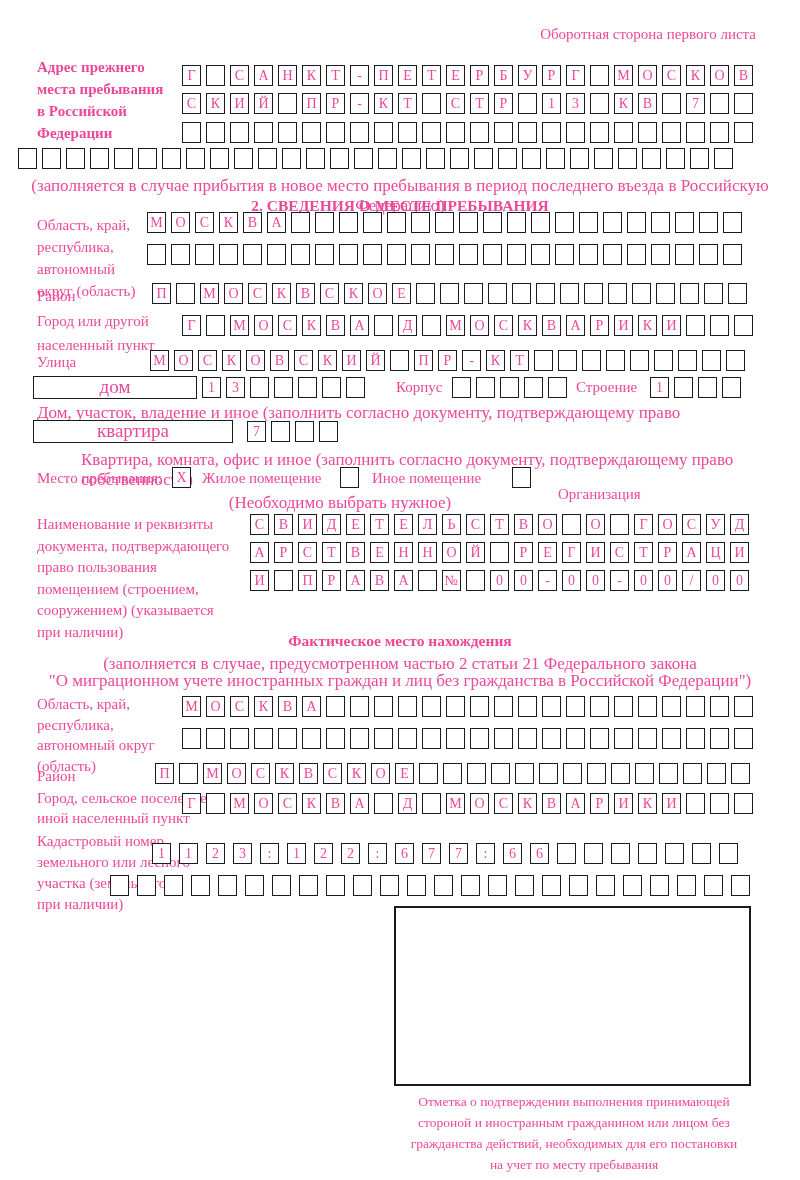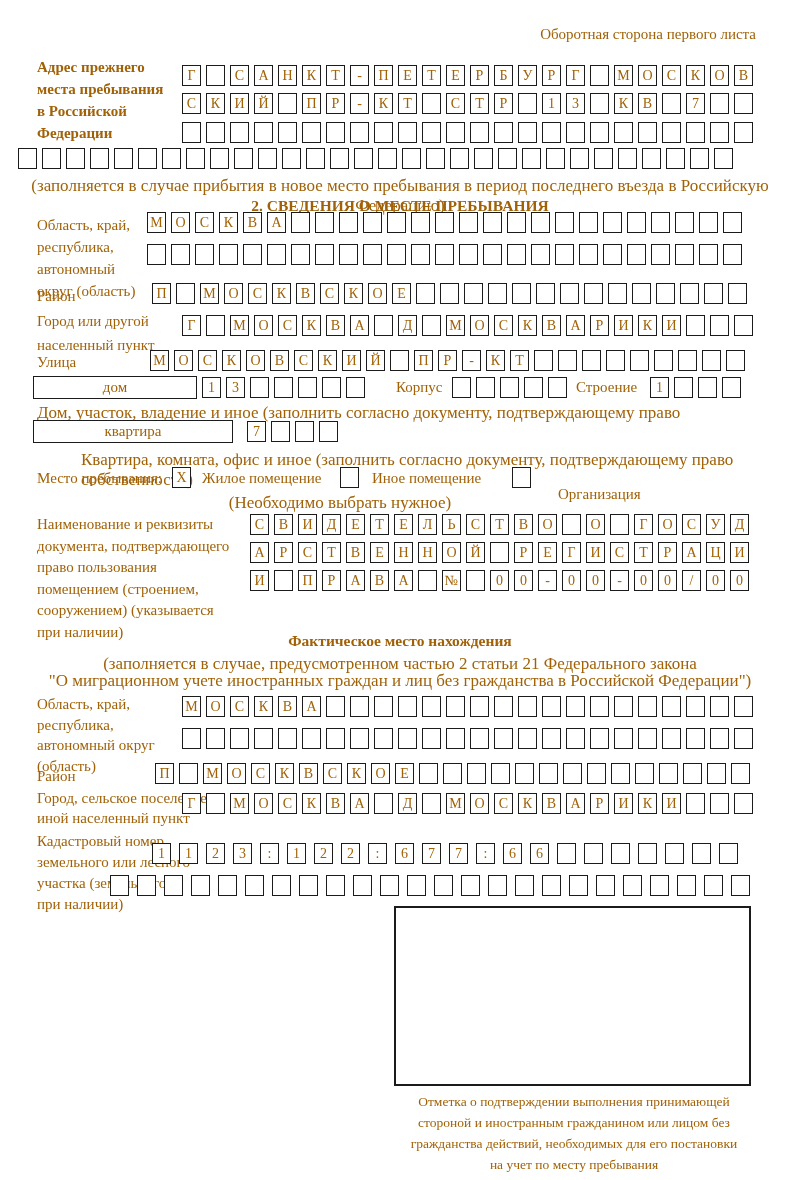--- a/index.html
+++ b/index.html
@@ -1,34 +1,34 @@
 <!DOCTYPE html>
 <html><head>
 <meta charset="utf-8">
 <style>
   * { margin:0; padding:0; box-sizing:border-box; }
   html,body { background:#ffffff; }
   .page {
     position:relative; width:800px; height:1180px; background:#fff;
-    font-family:"Liberation Serif", serif; color:#a16207; overflow:hidden;
+    font-family:"Liberation Serif", serif; color:#ec4899; overflow:hidden;
   }
   .hdr-note { position:absolute; font-size:15px; }
   .label { position:absolute; font-size:15px; line-height:21px; white-space:pre-line; }
   .label.lh22 { line-height:22px; }
   .note { position:absolute; left:0; width:800px; text-align:center; font-size:17px; }
   .title { position:absolute; left:0; width:800px; text-align:center; font-size:15.5px; font-weight:bold; }
   .boxrow { position:absolute; display:flex; gap:5px; }
   .boxrow.wide { gap:8px; }
   .cell {
     flex:none; width:19px; height:21px; border:1.5px solid #1b1b1b;
     font-size:14px; line-height:19px; text-align:center; background:#fff;
   }
   .labelbox {
     position:absolute; height:23px; border:1.5px solid #1b1b1b;
-    font-size:15px; line-height:20px; text-align:center; background:#fff;
+    font-size:19px; line-height:20px; text-align:center; background:#fff;
   }
   .cb {
     position:absolute; width:19px; height:21px; border:1.5px solid #1b1b1b;
     font-size:14px; line-height:19px; text-align:center; background:#fff;
   }
   .inline-label { position:absolute; font-size:15px; }
   .stamp-box { position:absolute; border:2px solid #1b1b1b; background:#fff; }
   .caption { position:absolute; font-size:13.5px; line-height:21px; text-align:center; white-space:pre-line; }
 </style>
 </head>

